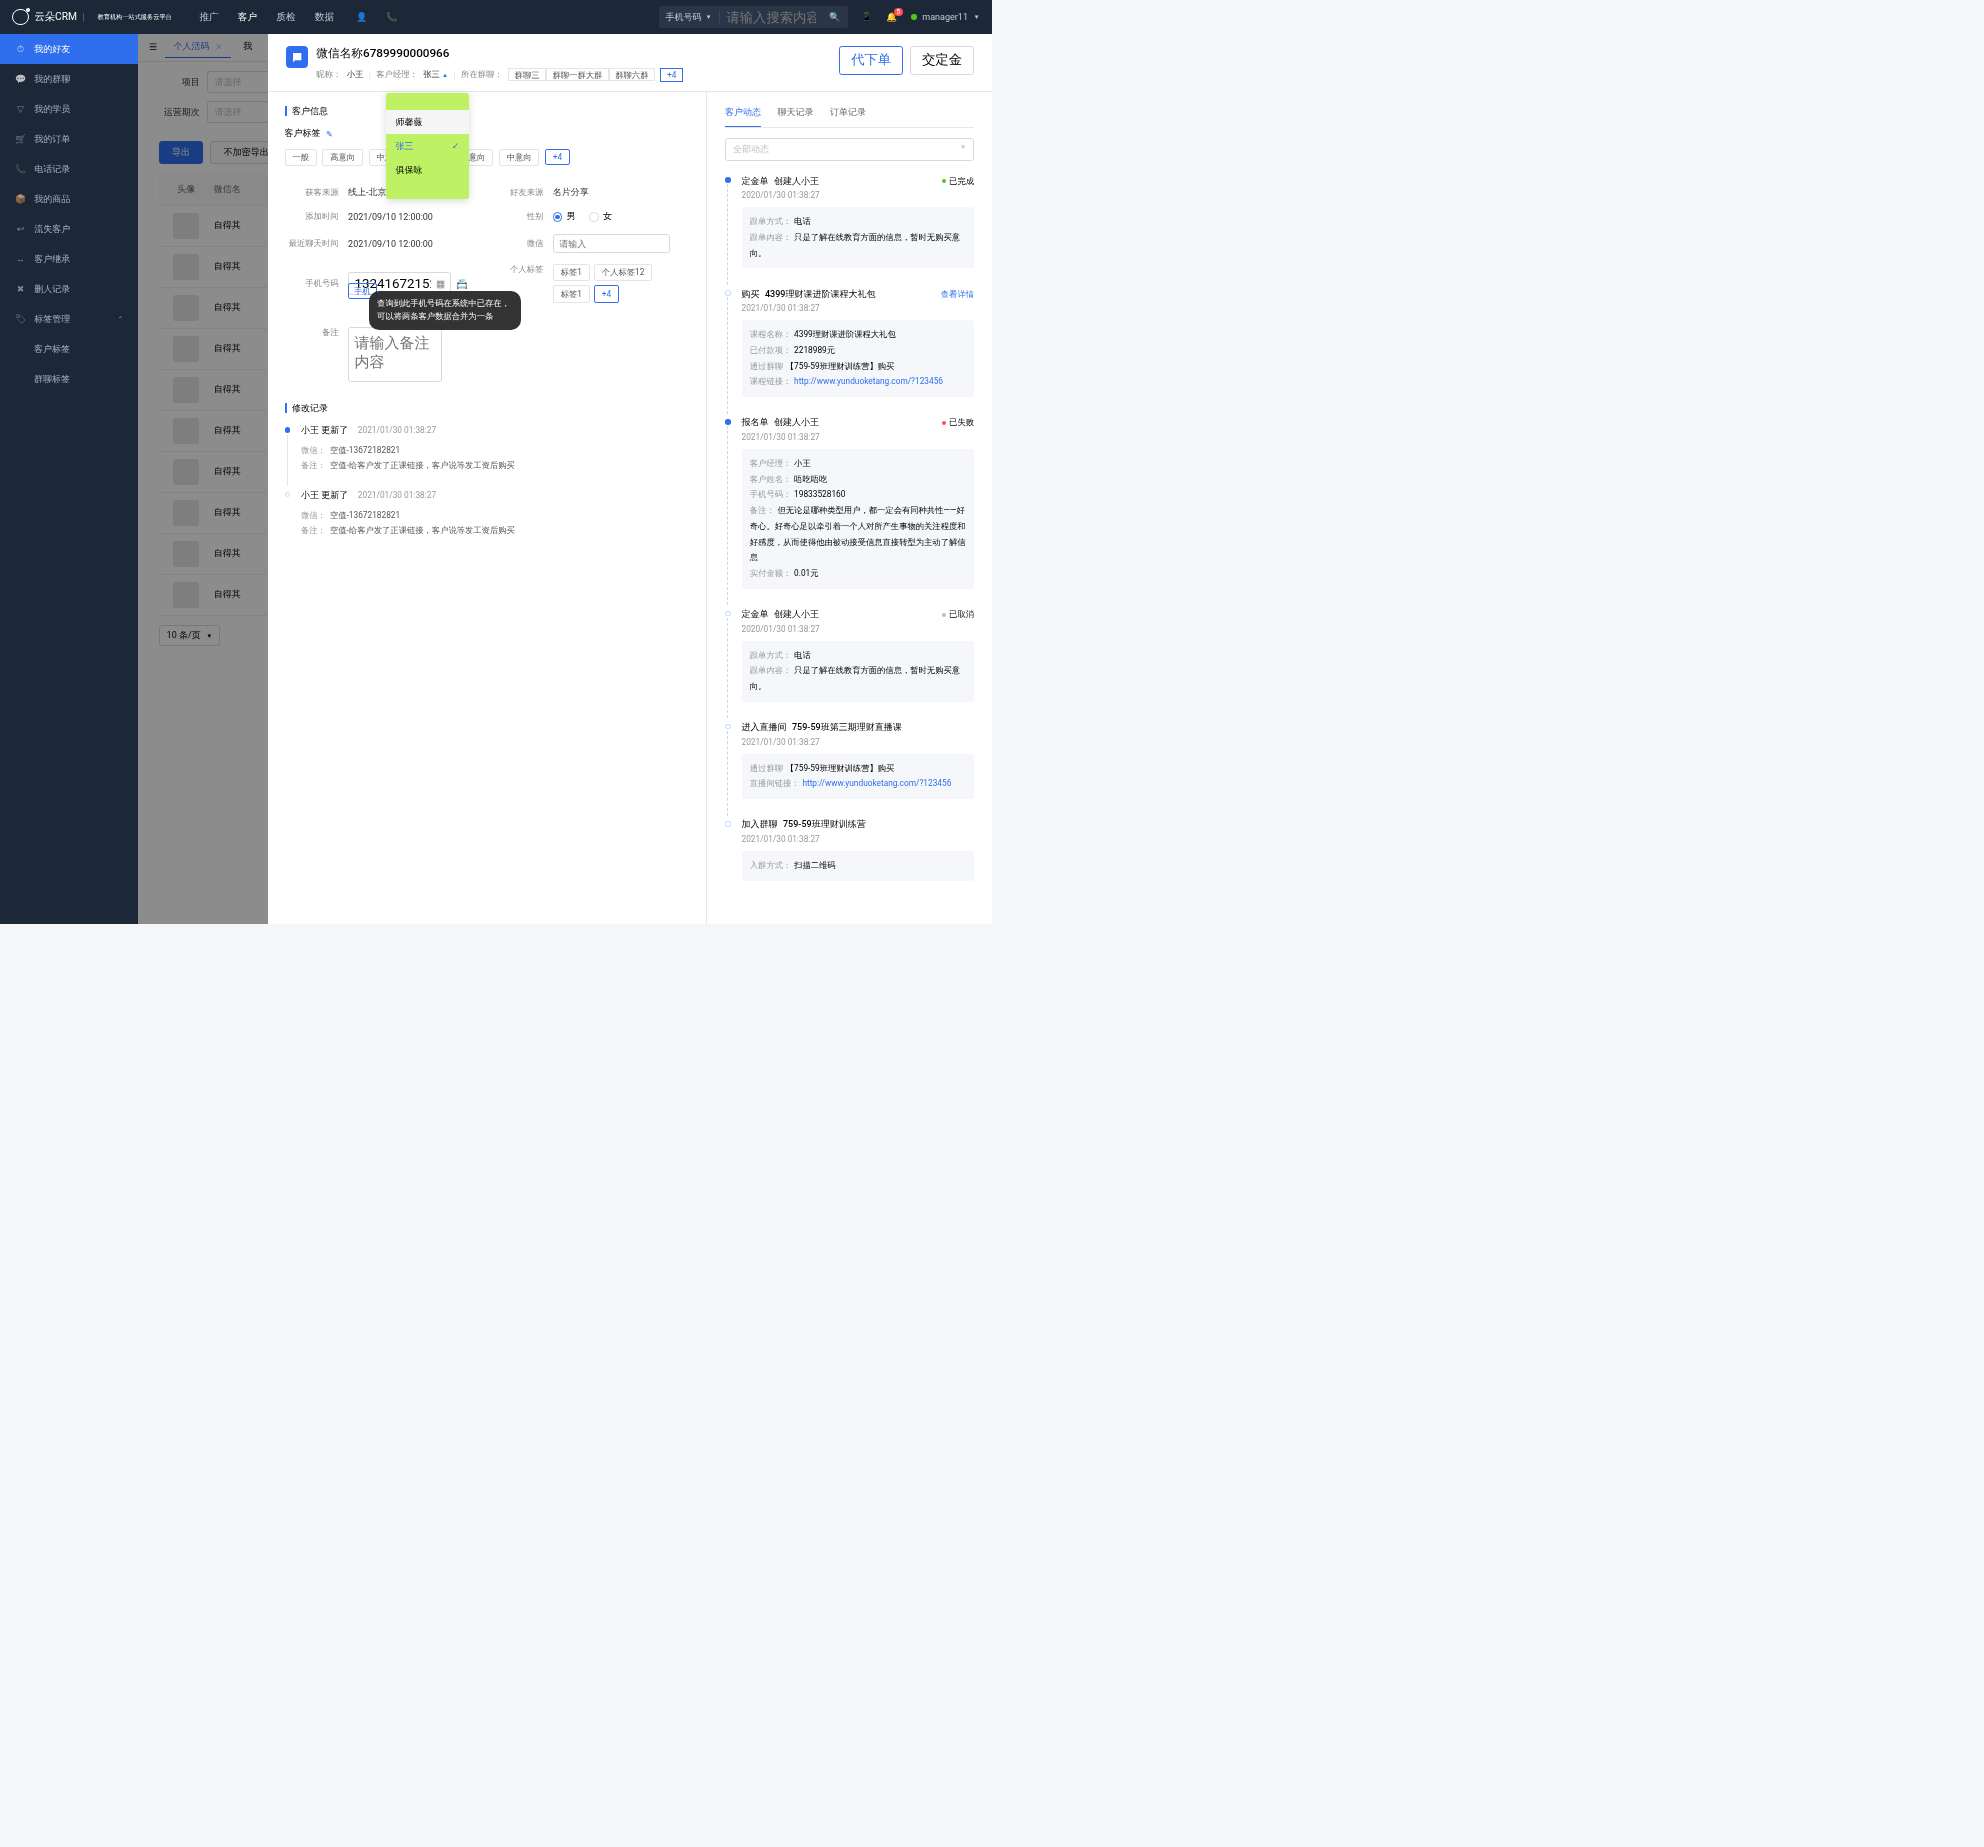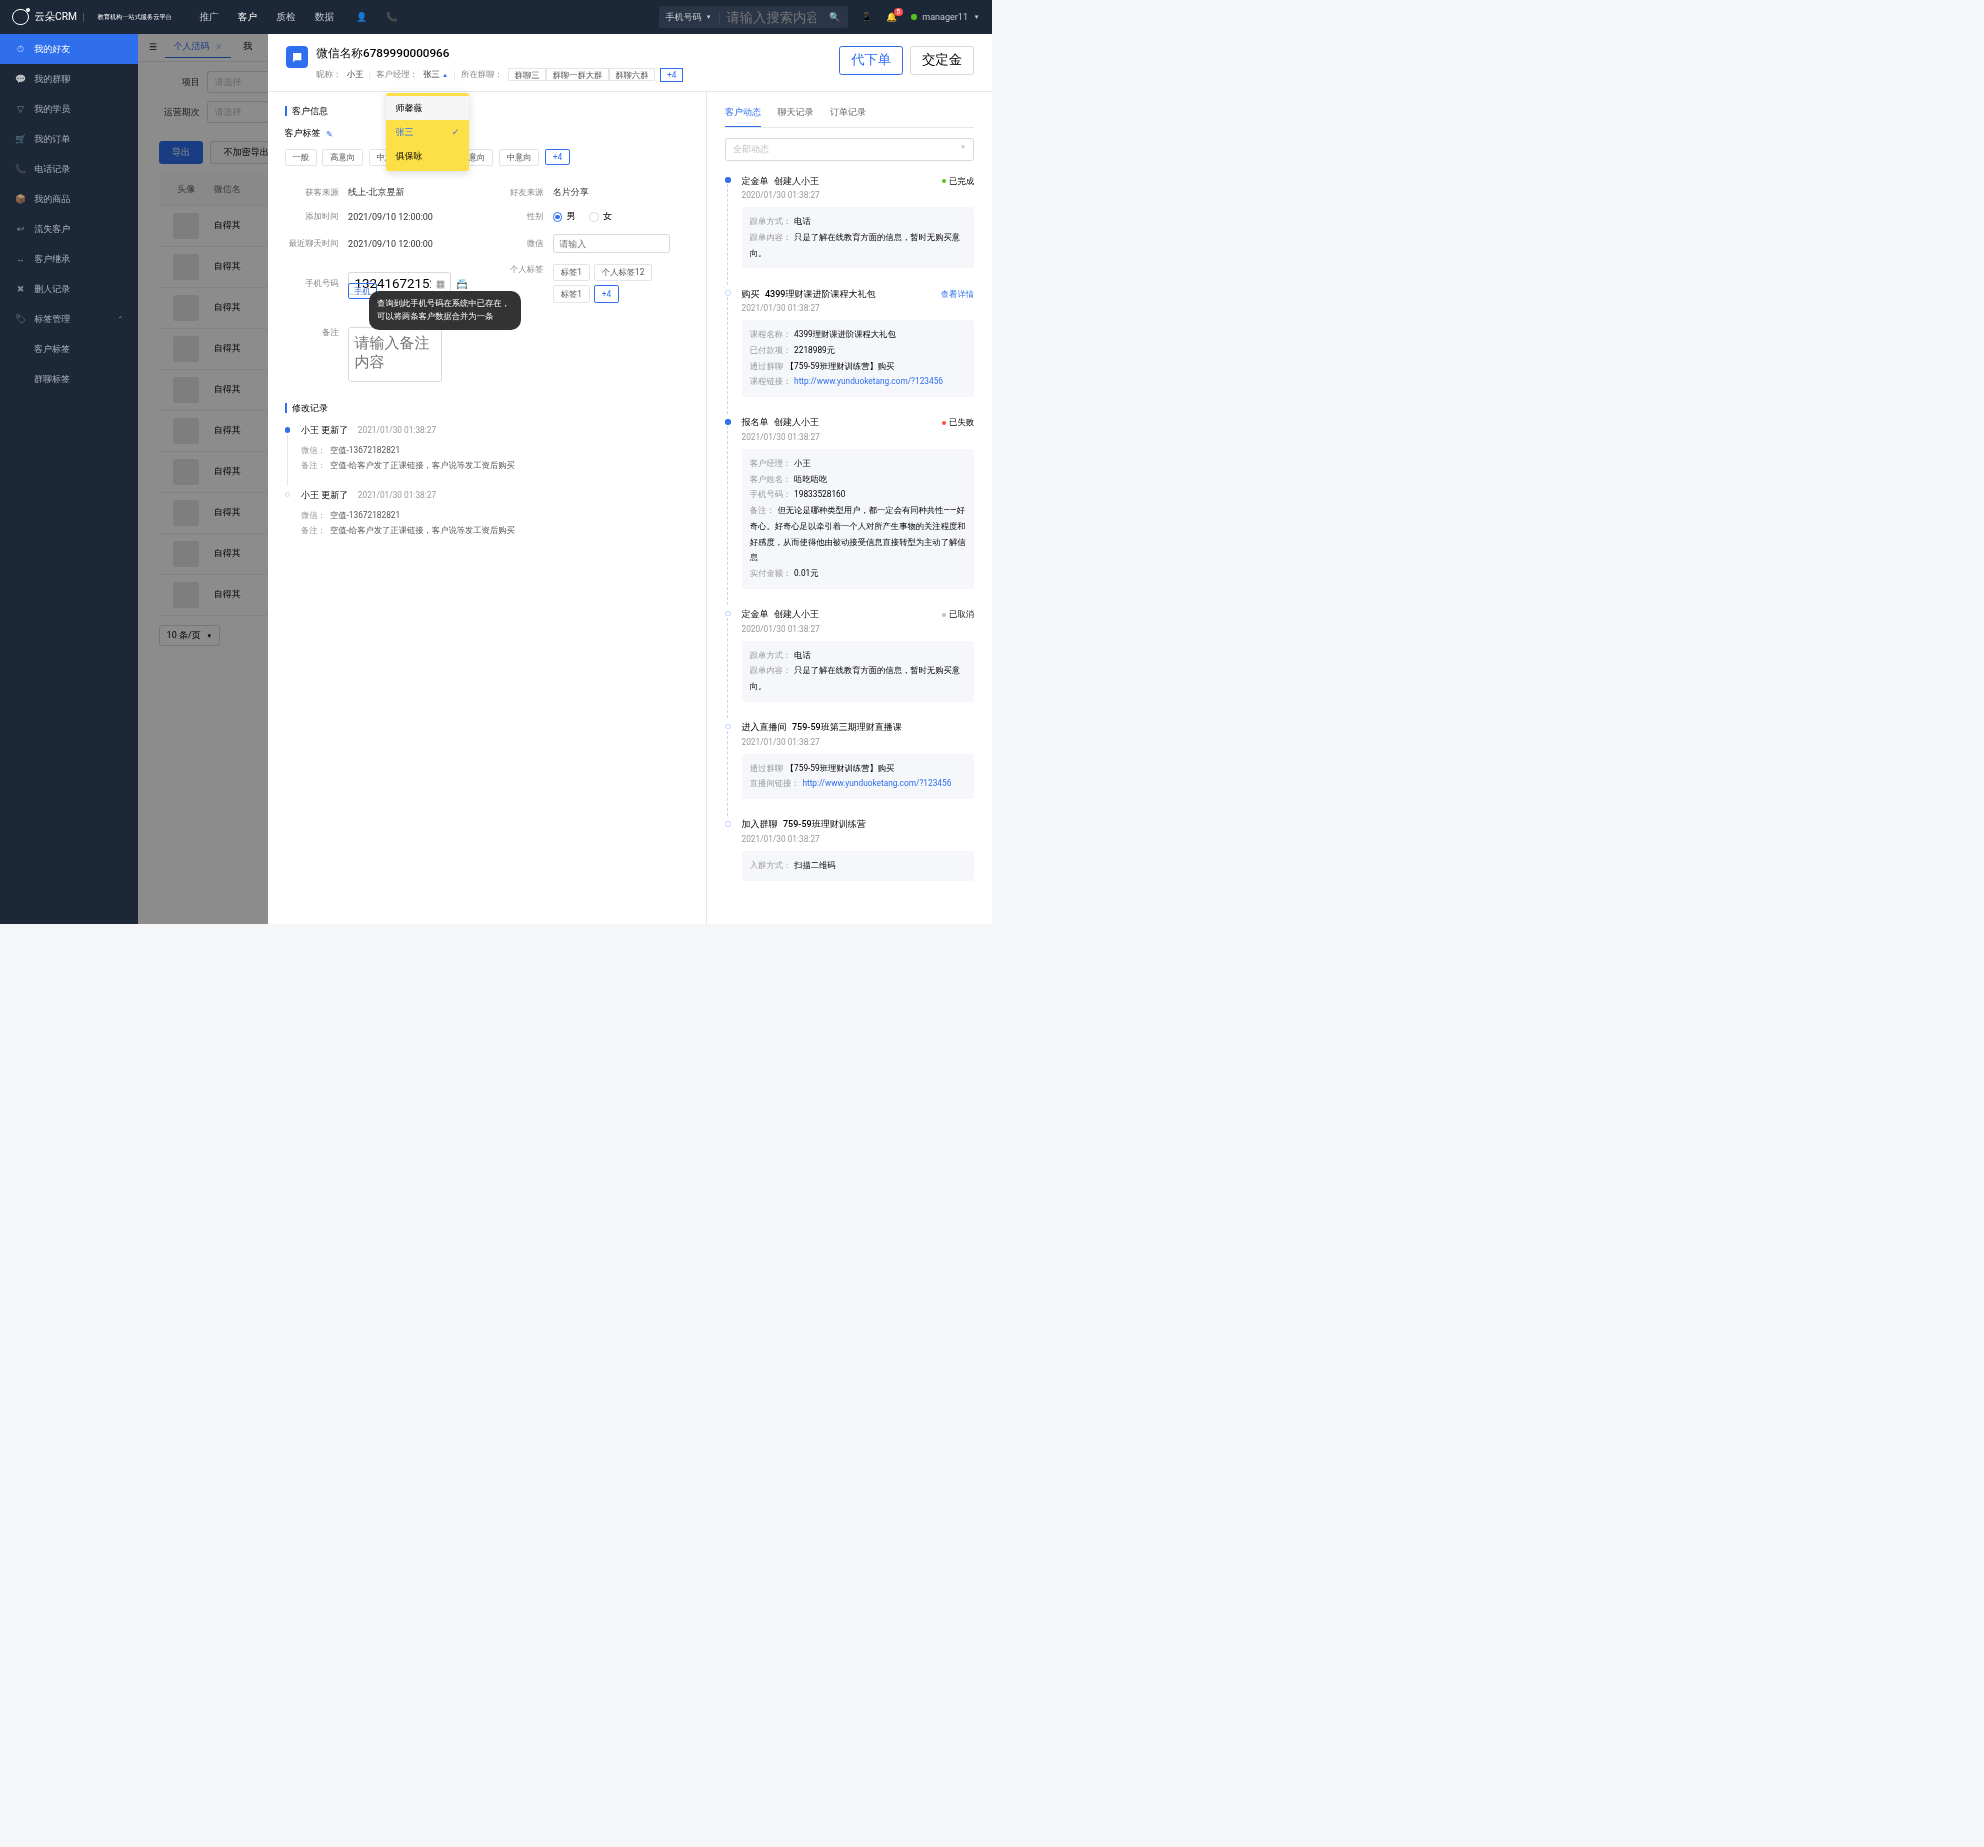--- a/index.html
+++ b/index.html
@@ -112,21 +112,21 @@
 .act-head{display:flex;align-items:center;gap:5.5px;font-size:9px}
 .act-title{font-weight:500}
 .act-creator{font-weight:500}
 .act-date{color:#999;font-size:8.3px;margin-top:2.8px}
 .act-status{margin-left:auto;font-size:8.3px;display:flex;align-items:center;gap:3.4px}
 .st-dot{width:4.1px;height:4.1px;border-radius:50%}
 .st-green{background:#52c41a}.st-red{background:#ff4d4f}.st-gray{background:#bfbfbf}
 .act-card{background:#f5f7fb;border-radius:2.8px;padding:6.9px 8.3px;margin-top:6.9px;font-size:8.3px;line-height:1.9}
 .act-card .k{color:#999;margin-right:2.8px}
 .act-view{color:#2f6fed;font-size:8.3px;cursor:pointer;margin-left:auto}
-.dropdown{position:absolute;top:93px;left:386px;width:83px;background:#fde047;border-radius:2.8px;box-shadow:0 1.4px 8.3px rgba(0,0,0,.15);z-index:50;padding:3px 0}
+.dropdown{position:absolute;top:93px;left:386px;width:83px;background:#bef264;border-radius:2.8px;box-shadow:0 1.4px 8.3px rgba(0,0,0,.15);z-index:50;padding:17px 0}
 .dd-item{padding:5.5px 9.6px;font-size:9px;display:flex;justify-content:space-between;align-items:center}
 .dd-item.hover{background:#f5f5f5}
 .dd-item.sel{color:#2f6fed}
 .check{color:#2f6fed}
 .caret{font-size:6.2px}
 .ic{display:inline-block}
 </style>
 </head>
 <body>
 

